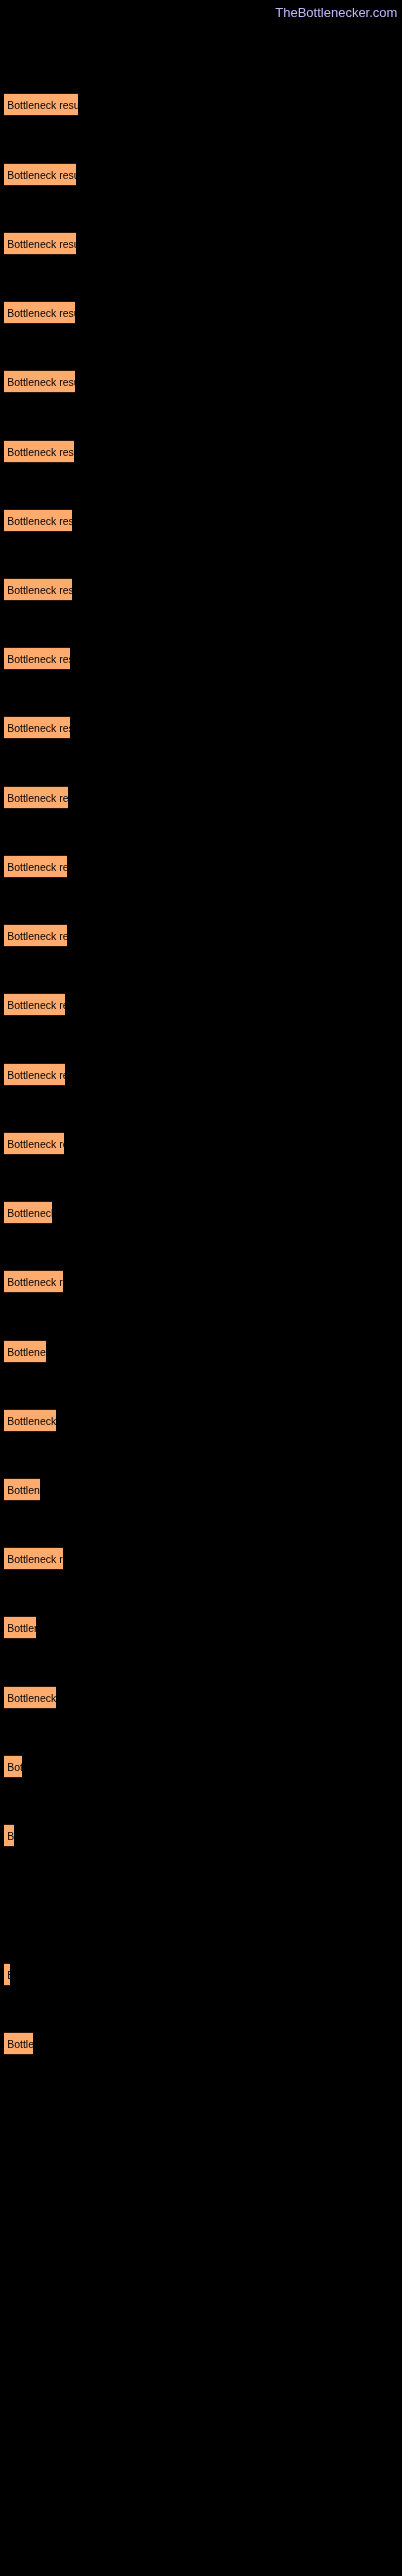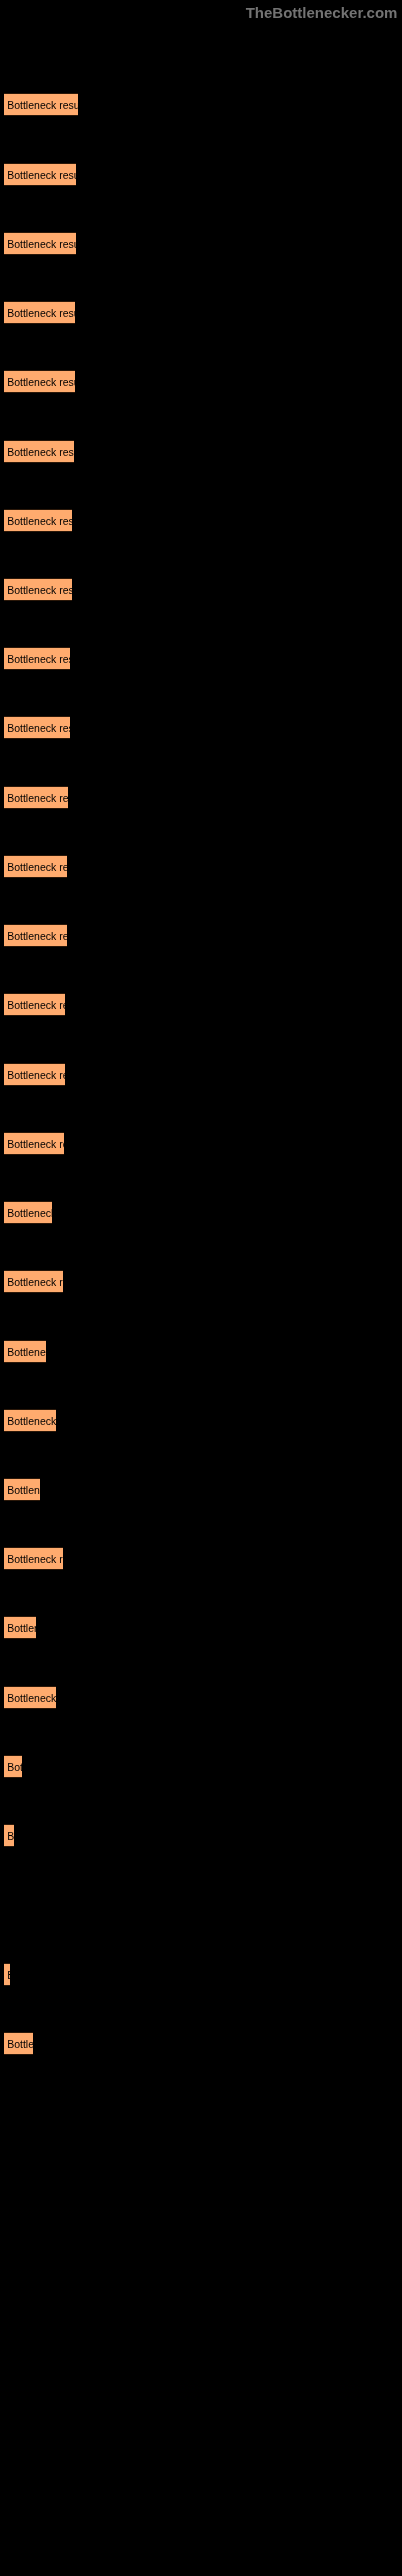--- a/index.html
+++ b/index.html
@@ -24,27 +24,27 @@
     width: 403px;
     height: 2576px;
     background: #000000;
   }
 
   
   .site-title {
     position: absolute;
     right: 5.6px;
     top: 1.6px;
-    color: #737373;
-    font-size: 15px;
+    color: #c4b5fd;
+    font-size: 13px;
     line-height: 21px;
     letter-spacing: 0px;
     white-space: nowrap;
     font-family: "Liberation Sans", sans-serif;
-    font-weight: 700;
+    font-weight: 400;
   }
 
   
   .plot-area {
     position: absolute;
     left: 0;
     top: 0;
     width: 403px;
     height: 2576px;
   }

